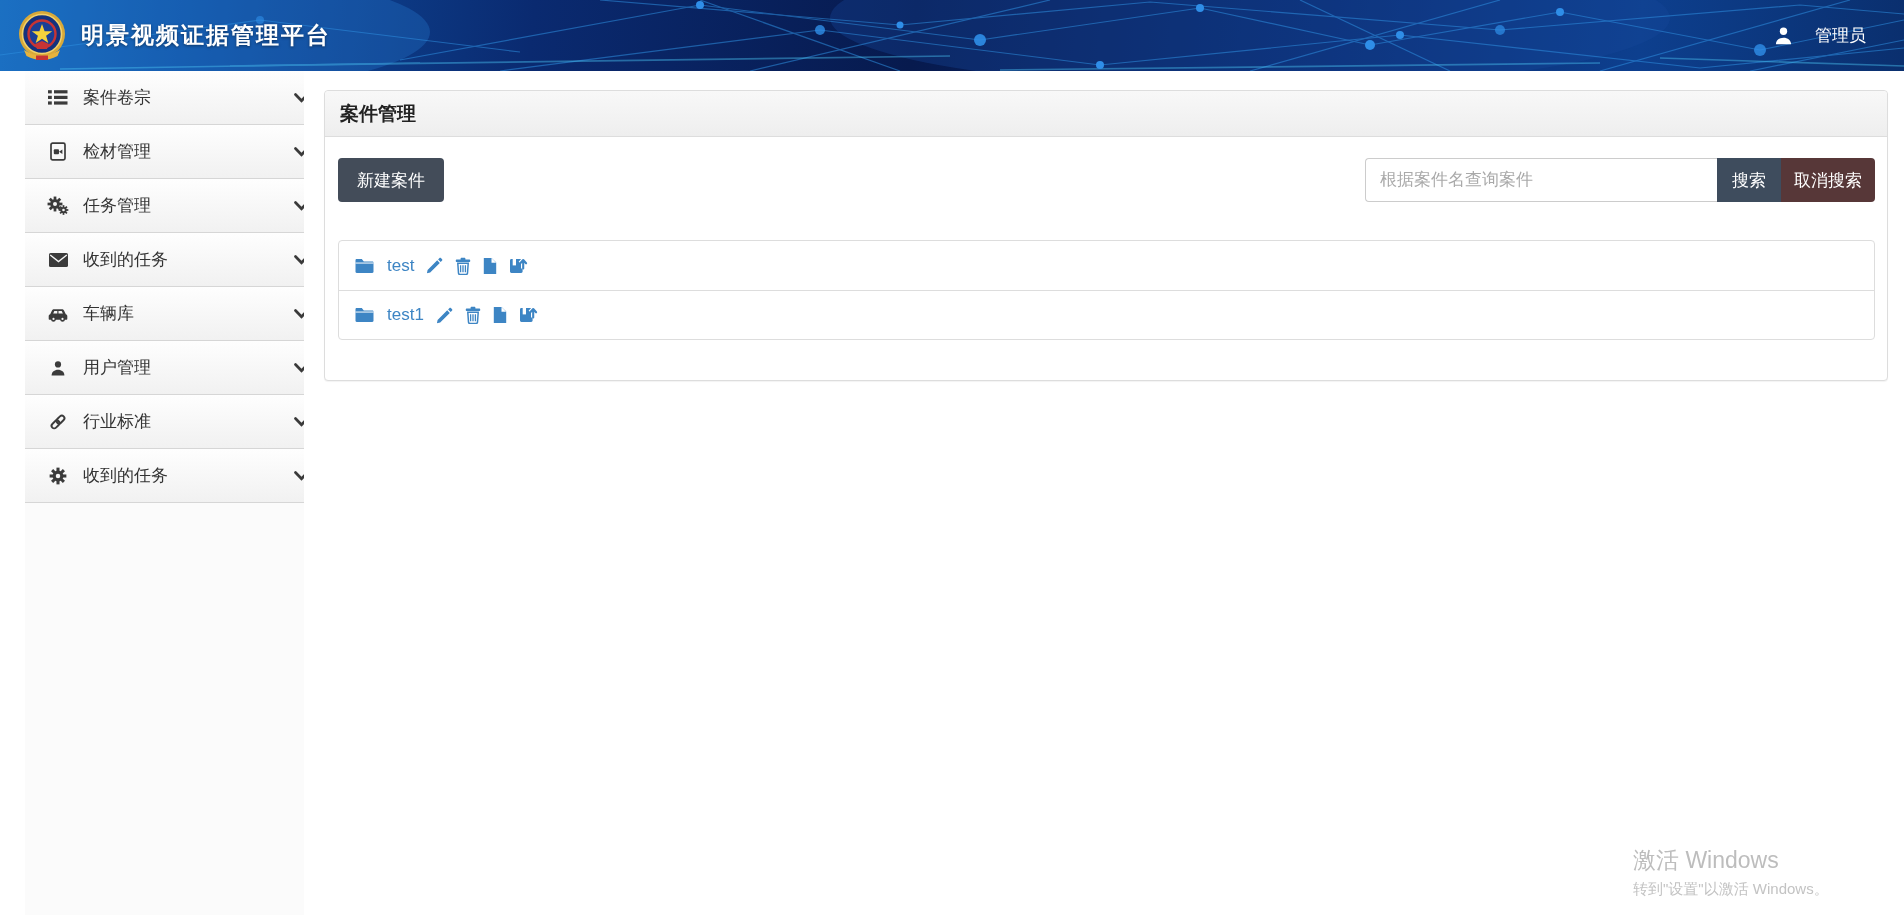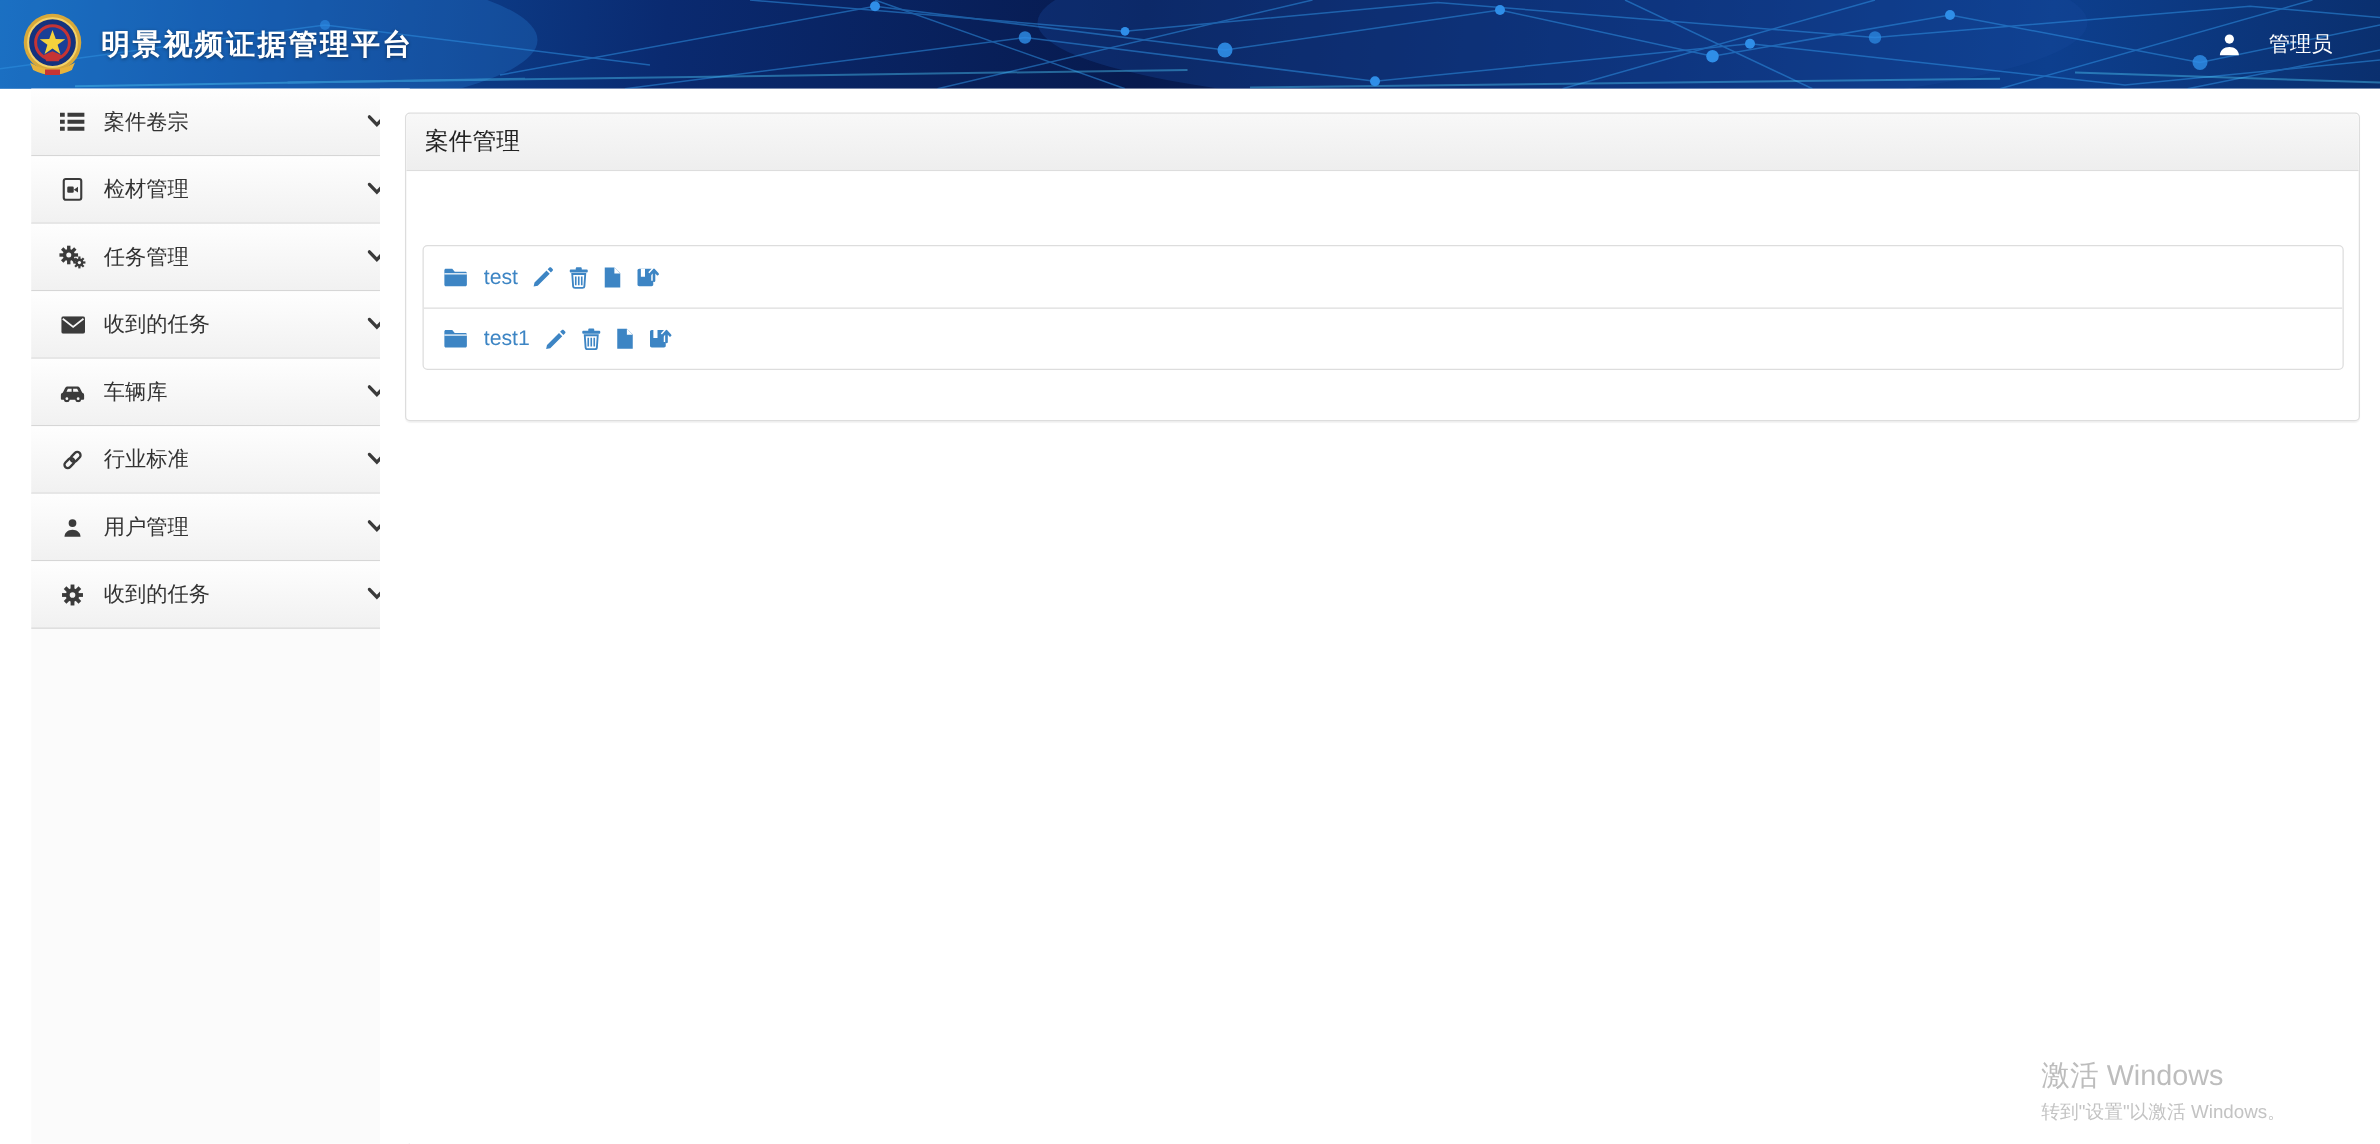--- a/index.html
+++ b/index.html
@@ -29,21 +29,21 @@
   .s-label { flex:1; font-size:17px; color:#333; }
 
   
   .main { position:absolute; left:304px; top:71px; right:0; bottom:0; background:#fff; }
   .panel { position:absolute; left:20px; top:19px; right:16px;
            border:1px solid #ddd; border-radius:4px; background:#fff;
            box-shadow:0 1px 1px rgba(0,0,0,.05); padding-bottom:40px; }
   .panel-header { height:46px; line-height:46px; padding:0 15px;
                   background:linear-gradient(180deg,#f8f8f8,#eeeeee);
                   border-bottom:1px solid #ddd; border-radius:4px 4px 0 0;
-                  font-size:19px; font-weight:normal; color:#222; }
+                  font-size:19px; font-weight:bold; color:#222; }
   .panel-body { padding:21px 12px 0 13px; }
   .toolbar { display:flex; justify-content:space-between; align-items:center; }
   .btn-new { background:#434c59; color:#fff; border:none; border-radius:4px;
              height:44px; padding:0 19px; font-size:17px; cursor:pointer; }
   .search-group { display:flex; height:44px; }
   .search-input { width:352px; border:1px solid #ccc; border-right:none;
                   border-radius:4px 0 0 4px; padding:0 14px; font-size:17px;
                   color:#333; outline:none; }
   .search-input::placeholder { color:#a9a9a9; }
   .btn-search { background:#3e4c5d; color:#fff; border:none; padding:0 15px;
@@ -235,44 +235,44 @@
       </span>
     <span class="s-label">车辆库</span>
     <span>
       <svg width="15" height="10" viewBox="0 0 15 10">
           <polyline points="1.5,1.5 7.5,7.7 13.5,1.5" fill="none" stroke="#3a3a3a" stroke-width="2.7" stroke-linecap="round"></polyline>
         </svg></span>
   </div>
 
   <div class="side-item">
     <span class="s-icon">
+      <svg width="16" height="16" viewBox="0 0 16 16">
+          <g fill="#3b3b3b">
+        <circle cx="8" cy="4.4" r="3.1"></circle>
+        <path d="M1.6 15.4 c0-3.4 2.9-5.6 6.4-5.6 s6.4 2.2 6.4 5.6 z"></path>
+          </g>
+      </svg>
+      </span>
+    <span class="s-label">用户管理</span>
+    <span>
+      <svg width="15" height="10" viewBox="0 0 15 10">
+          <polyline points="1.5,1.5 7.5,7.7 13.5,1.5" fill="none" stroke="#3a3a3a" stroke-width="2.7" stroke-linecap="round"></polyline>
+        </svg></span>
+  </div>
+
+  <div class="side-item">
+    <span class="s-icon">
       <svg width="18" height="18" viewBox="0 0 18 18">
         <g transform="rotate(-45 9 9)" fill="none" stroke="#3b3b3b" stroke-width="1.9">
           <rect x="1" y="6.4" width="9" height="5.2" rx="2.6"></rect>
           <rect x="8" y="6.4" width="9" height="5.2" rx="2.6"></rect>
         </g>
         </svg>
       </span>
     <span class="s-label">行业标准</span>
-    <span>
-      <svg width="15" height="10" viewBox="0 0 15 10">
-          <polyline points="1.5,1.5 7.5,7.7 13.5,1.5" fill="none" stroke="#3a3a3a" stroke-width="2.7" stroke-linecap="round"></polyline>
-        </svg></span>
-  </div>
-
-  <div class="side-item">
-    <span class="s-icon">
-      <svg width="16" height="16" viewBox="0 0 16 16">
-          <g fill="#3b3b3b">
-        <circle cx="8" cy="4.4" r="3.1"></circle>
-        <path d="M1.6 15.4 c0-3.4 2.9-5.6 6.4-5.6 s6.4 2.2 6.4 5.6 z"></path>
-          </g>
-      </svg>
-      </span>
-    <span class="s-label">用户管理</span>
     <span>
       <svg width="15" height="10" viewBox="0 0 15 10">
           <polyline points="1.5,1.5 7.5,7.7 13.5,1.5" fill="none" stroke="#3a3a3a" stroke-width="2.7" stroke-linecap="round"></polyline>
         </svg></span>
   </div>
 
   <div class="side-item">
     <span class="s-icon">
       <svg width="18" height="18" viewBox="-10 -10 20 20">
         <g fill="#3b3b3b">
@@ -297,20 +297,28 @@
           <polyline points="1.5,1.5 7.5,7.7 13.5,1.5" fill="none" stroke="#3a3a3a" stroke-width="2.7" stroke-linecap="round"></polyline>
         </svg></span>
   </div>
 </div>
 
 <div class="main">
   <div class="panel">
     <div class="panel-header">案件管理</div>
     <div class="panel-body">
 
+      <div class="toolbar">
+        <button class="btn-new">新建案件</button>
+        <div class="search-group">
+          <input class="search-input" value="" placeholder="根据案件名查询案件" style="">
+          <button class="btn-search">搜索</button>
+          <button class="btn-cancel">取消搜索</button>
+        </div>
+      </div>
 
       <div class="case-list">
 
         <div class="case-row">
           <span class="act">
             <svg width="21" height="16" viewBox="0 0 20 16">
               <path fill="#3d85c4" d="M1 2.2 C1 1.5 1.5 1 2.2 1 h5.1 l2 2.4 h8.5 c.7 0 1.2.5 1.2 1.2 v9.2 c0 .7-.5 1.2-1.2 1.2 H2.2 C1.5 15 1 14.5 1 13.8 z"></path>
               <rect x="1" y="4.5" width="18" height="1.1" fill="#ffffff" opacity=".9"></rect>
             </svg>
             </span>

